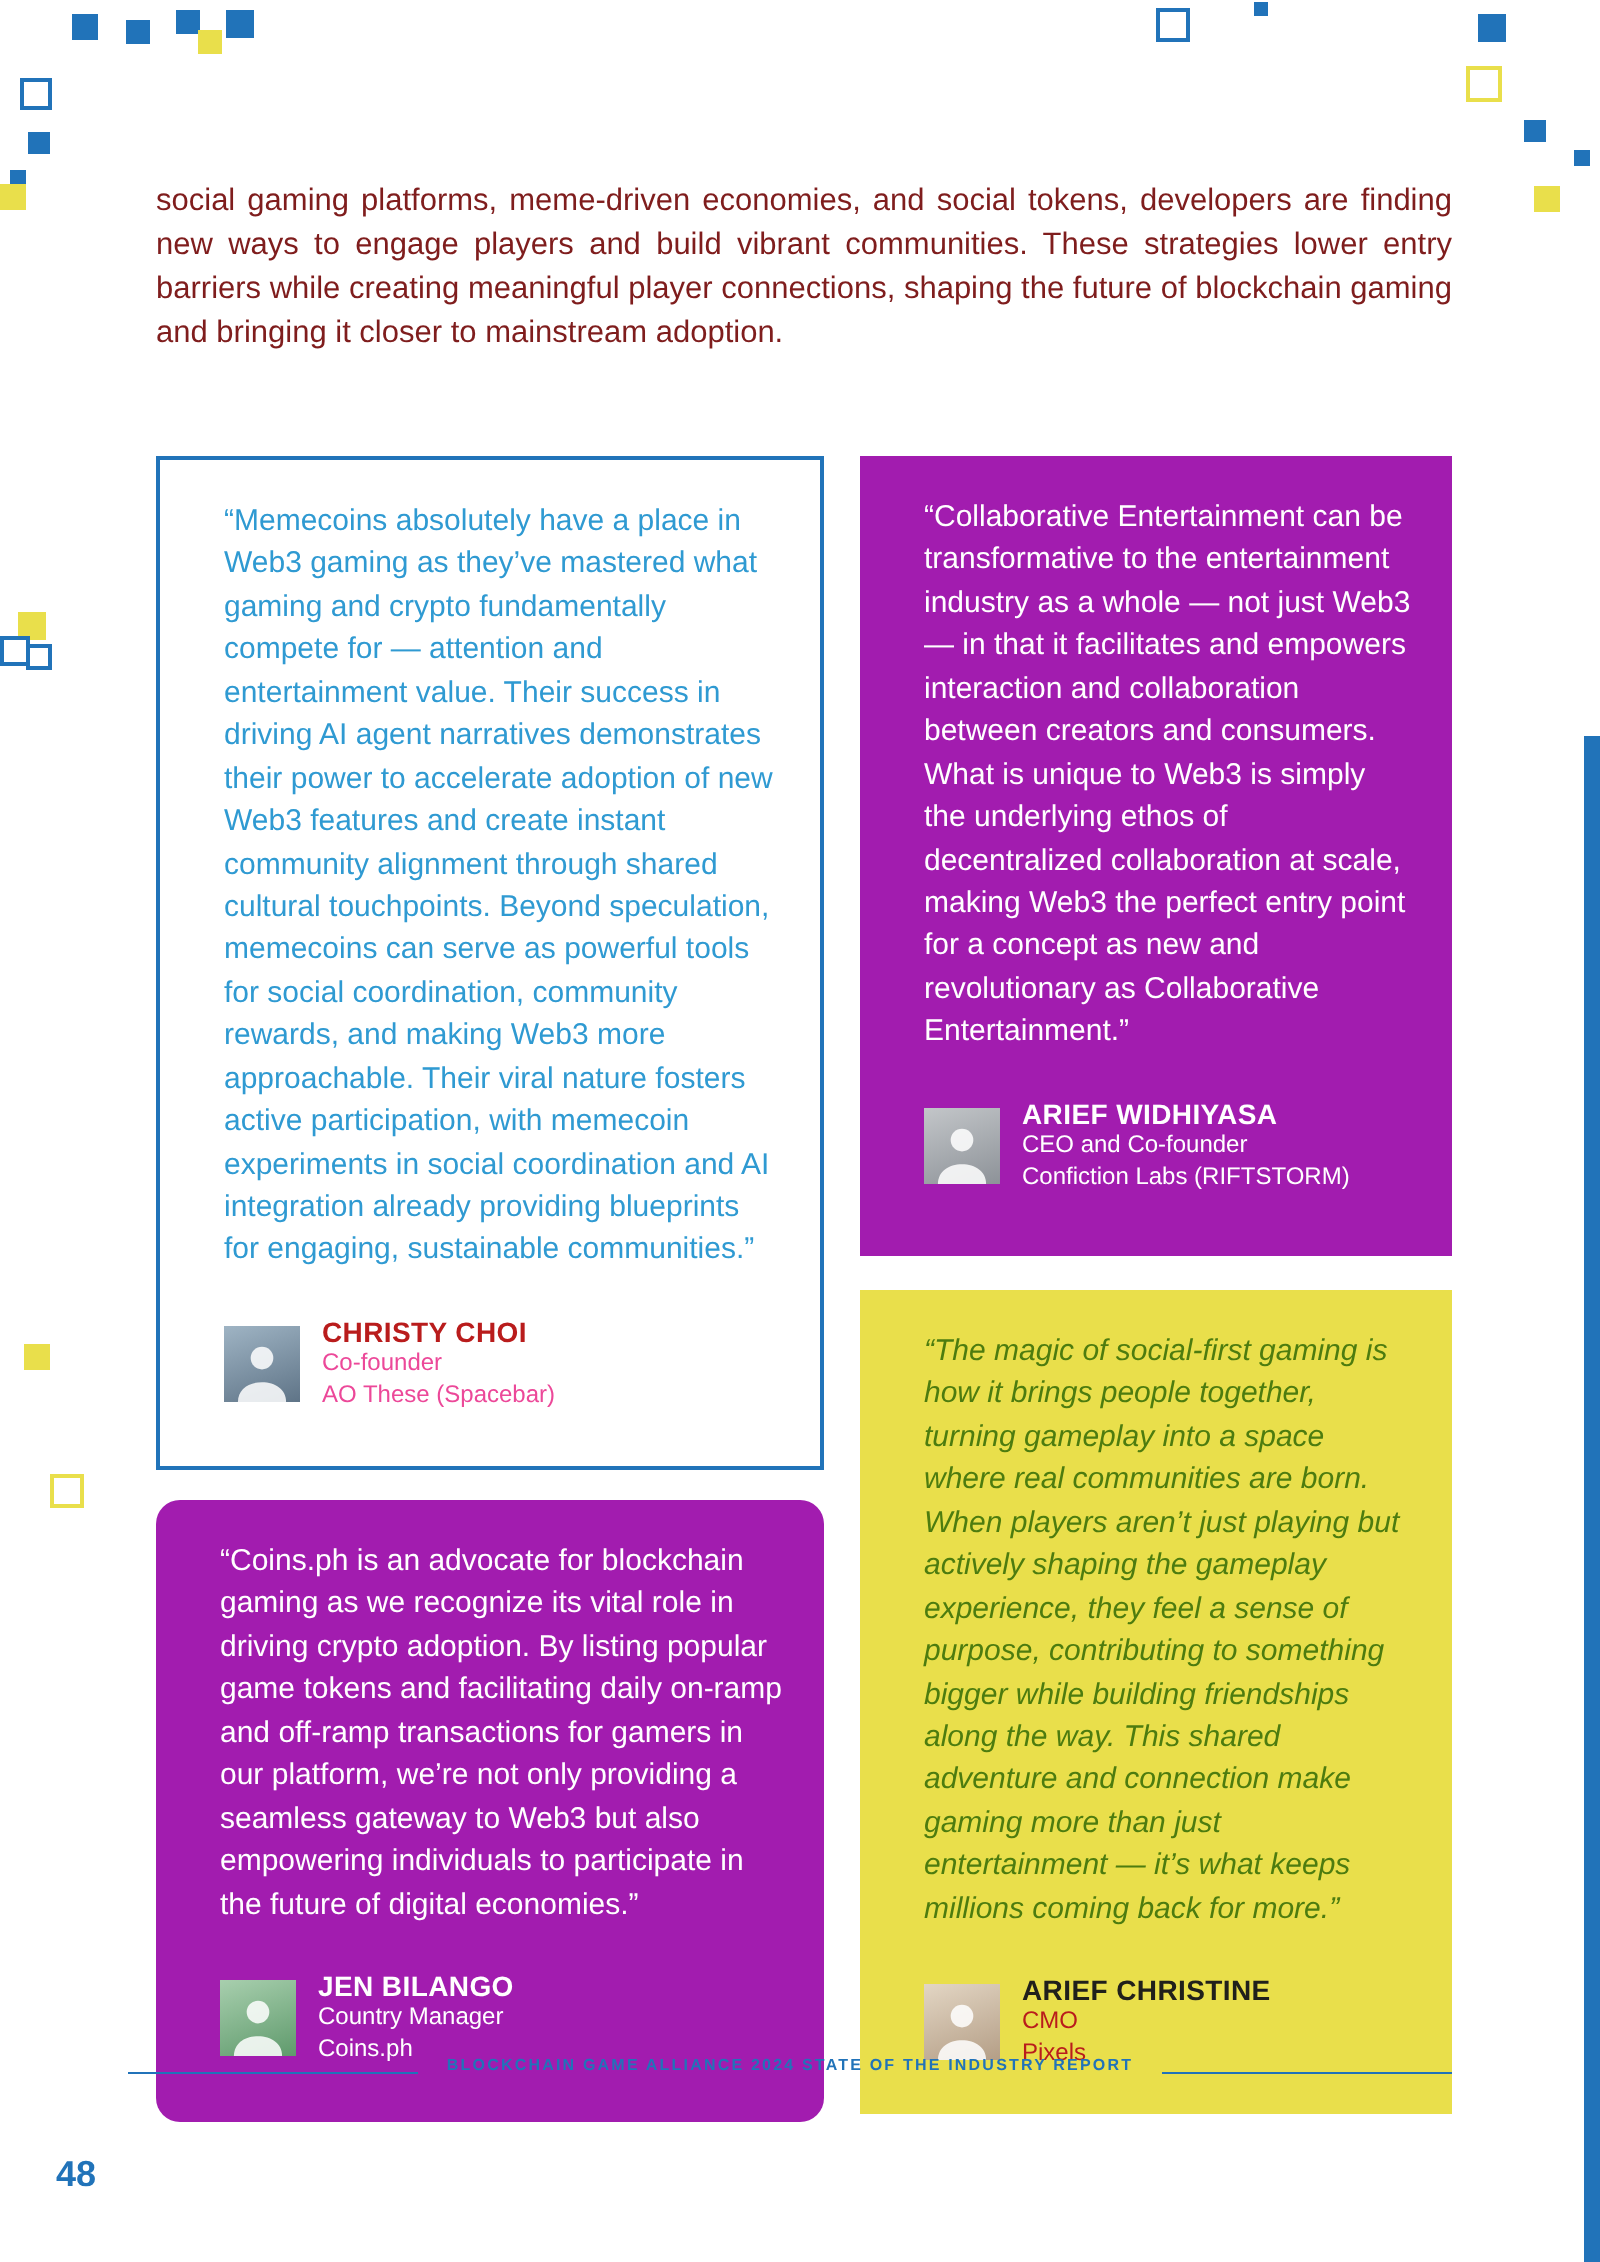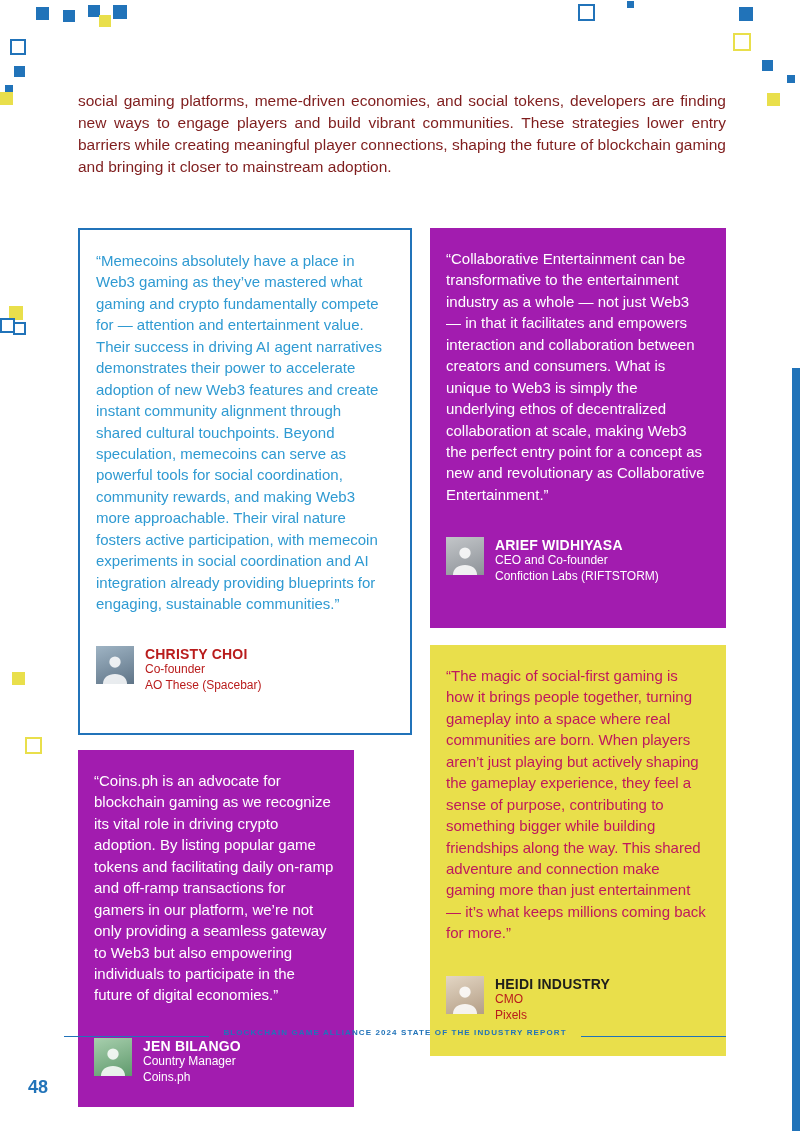--- a/index.html
+++ b/index.html
@@ -11,43 +11,43 @@
   .b{background:#2173b9;}
   .y{background:#e9df4b;}
   .ob{border:2px solid #2173b9;background:transparent;}
   .oy{border:2px solid #e9df4b;background:transparent;}
 
   .edge-bar{position:absolute;right:0;top:368px;width:8px;height:763px;background:#2173b9;}
 
   .intro{position:absolute;left:78px;top:90px;width:648px;margin:0;
          font-size:15.5px;line-height:1.43;text-align:justify;color:#7f1d1d;}
 
-  .card{position:absolute;box-sizing:border-box;padding:20px 20px 22px 16px;}
+  .card{position:absolute;box-sizing:border-box;padding:20px 20px 22px 32px;}
   .card.outline{background:#ffffff;border:2px solid #2173b9;}
   .card.blue{background:#a21caf;}
   .card.yellow{background:#e9df4b;}
 
   .quote{margin:0;font-size:15px;line-height:1.43;}
   .outline .quote{color:#2f9ad2;}
   .blue .quote{color:#ffffff;}
-  .yellow .quote{color:#be185d;}
+  .yellow .quote{color:#4d7c0f;font-style:italic;}
 
-  .attrib{display:flex;align-items:flex-start;margin-top:32px;}
+  .attrib{display:flex;align-items:center;margin-top:22px;}
   .avatar{width:38px;height:38px;flex:0 0 38px;margin-right:11px;overflow:hidden;
           display:flex;align-items:flex-end;justify-content:center;}
   .av0{background:linear-gradient(160deg,#9fb4c4,#5f7487);}
   .av1{background:linear-gradient(160deg,#c3c6c9,#8d9298);}
   .av2{background:linear-gradient(160deg,#a8cfae,#5f9a6c);}
   .av3{background:linear-gradient(160deg,#e3d6c4,#b49e86);}
   .avatar svg{width:34px;height:34px;display:block;}
 
   .who .name{font-size:14px;font-weight:bold;letter-spacing:.2px;}
   .who .role{font-size:12px;line-height:1.32;}
   .outline .who .name{color:#b91c1c;}
-  .outline .who .role{color:#b91c1c;}
+  .outline .who .role{color:#ec4899;}
   .blue .who .name,.blue .who .role{color:#ffffff;}
   .yellow .who .name{color:#20201b;}
   .yellow .who .role{color:#b91c1c;}
 
   .pagenum{position:absolute;left:28px;top:1077px;font-size:18px;font-weight:bold;color:#2173b9;}
   .footline{position:absolute;left:64px;right:74px;top:1028px;display:flex;align-items:flex-end;}
   .rule{flex:1;height:0;border-top:1.5px solid #2173b9;}
   .foottext{margin:0 14px;font-size:8px;font-weight:bold;letter-spacing:1.1px;
             color:#2173b9;white-space:nowrap;}
 </style>
@@ -114,21 +114,21 @@
         </svg>
       </div>
       <div class="who">
         <div class="name">ARIEF WIDHIYASA</div>
         <div class="role">CEO and Co-founder</div>
         <div class="role">Confiction Labs (RIFTSTORM)</div>
       </div>
     </div>
   </section>
 
-  <section class="card blue" style="left:78px;top:750px;width:276px;min-height:311px;">
+  <section class="card blue" style="left:78px;top:750px;width:334px;min-height:311px;border-radius:12px;">
     <p class="quote">“Coins.ph is an advocate for blockchain gaming as we recognize its vital role in driving crypto adoption. By listing popular game tokens and facilitating daily on-ramp and off-ramp transactions for gamers in our platform, we’re not only providing a seamless gateway to Web3 but also empowering individuals to participate in the future of digital economies.”</p>
     <div class="attrib">
       <div class="avatar av2">
         <svg viewBox="0 0 24 24">
           <circle cx="12" cy="8.5" r="4" fill="rgba(255,255,255,.85)"></circle>
           <path d="M3.5 24c0-4.5 3.8-7 8.5-7s8.5 2.5 8.5 7z" fill="rgba(255,255,255,.85)"></path>
         </svg>
       </div>
       <div class="who">
         <div class="name">JEN BILANGO</div>
@@ -141,21 +141,21 @@
   <section class="card yellow" style="left:430px;top:645px;width:296px;min-height:411px;">
     <p class="quote">“The magic of social-first gaming is how it brings people together, turning gameplay into a space where real communities are born. When players aren’t just playing but actively shaping the gameplay experience, they feel a sense of purpose, contributing to something bigger while building friendships along the way. This shared adventure and connection make gaming more than just entertainment — it’s what keeps millions coming back for more.”</p>
     <div class="attrib">
       <div class="avatar av3">
         <svg viewBox="0 0 24 24">
           <circle cx="12" cy="8.5" r="4" fill="rgba(255,255,255,.85)"></circle>
           <path d="M3.5 24c0-4.5 3.8-7 8.5-7s8.5 2.5 8.5 7z" fill="rgba(255,255,255,.85)"></path>
         </svg>
       </div>
       <div class="who">
-        <div class="name">HEIDI INDUSTRY</div>
+        <div class="name">ARIEF CHRISTINE</div>
         <div class="role">CMO</div>
         <div class="role">Pixels</div>
       </div>
     </div>
   </section>
 
   <div class="pagenum">48</div>
   <div class="footline">
     <div class="rule"></div>
     <div class="foottext">BLOCKCHAIN GAME ALLIANCE 2024 STATE OF THE INDUSTRY REPORT</div>

